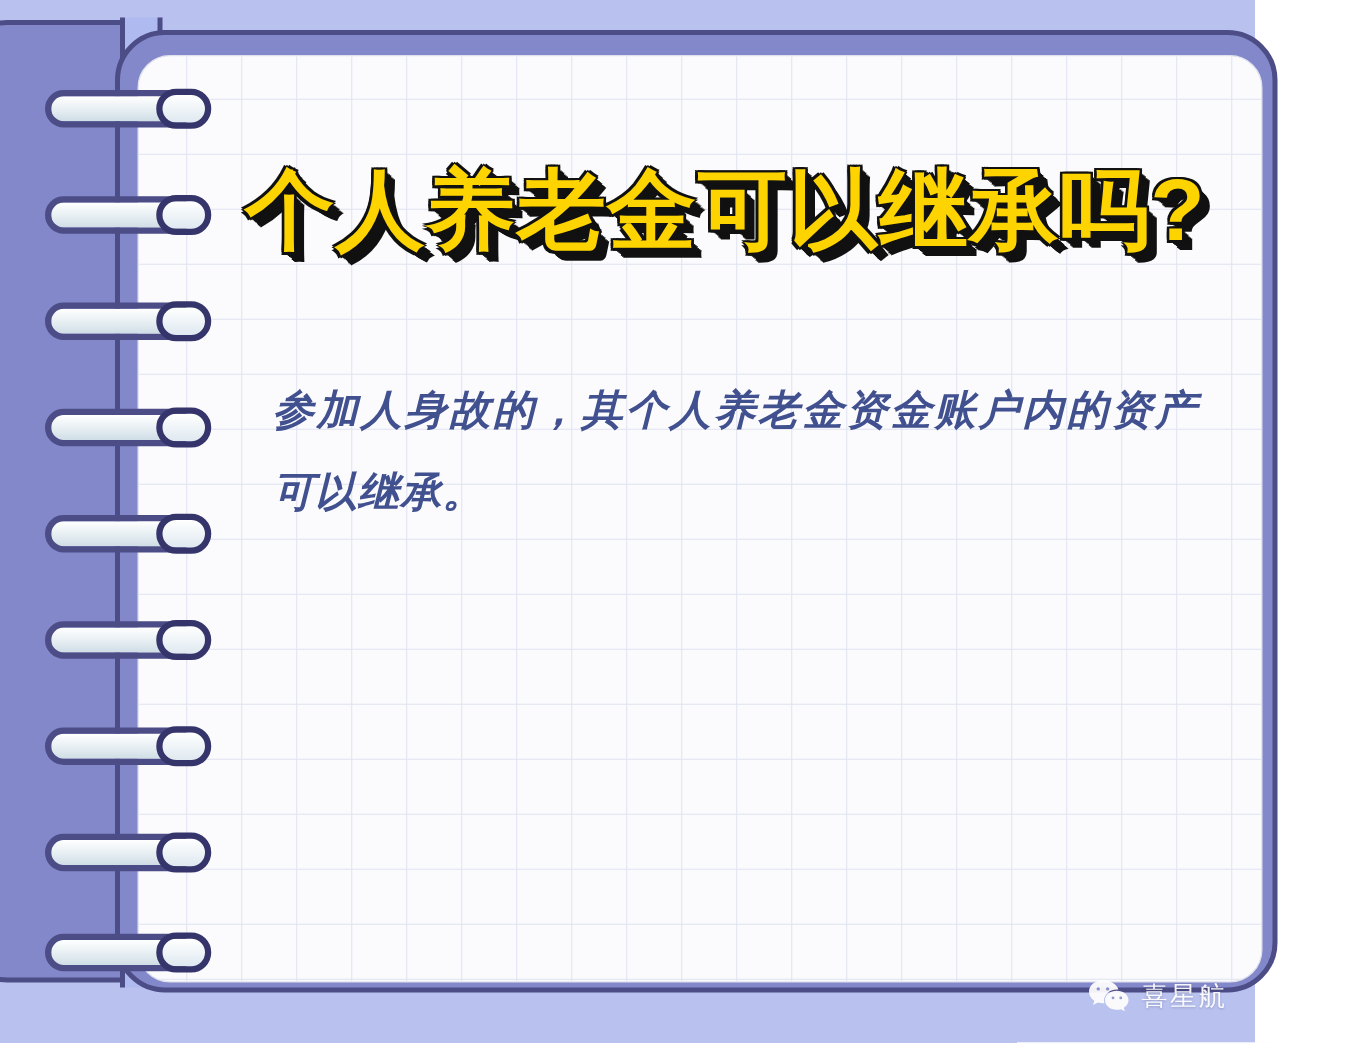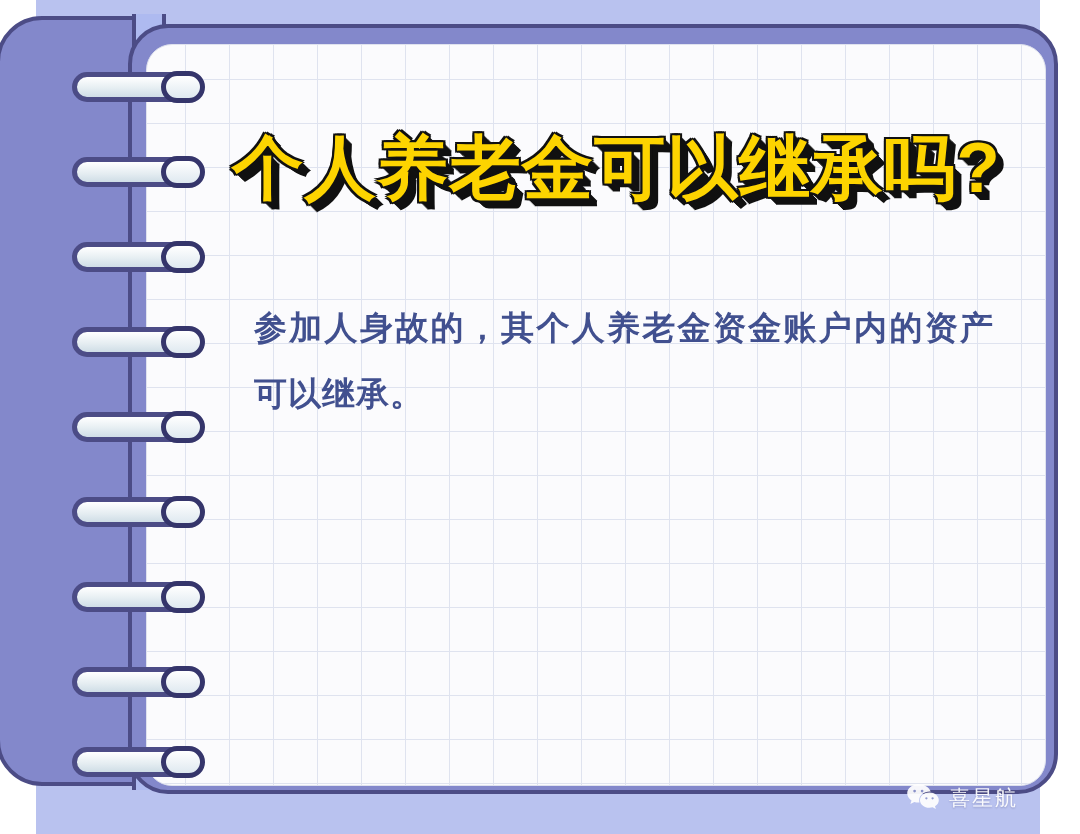--- a/index.html
+++ b/index.html
@@ -10,21 +10,20 @@
     overflow: hidden;
     font-family: "Liberation Sans", "DejaVu Sans", sans-serif;
   }
 
   
   #poster {
     position: relative;
     width: 1004px;
     height: 834px;
     background: #b9c2ef;
-    margin-left: 36px;
   }
 
   
   .cover-back {
     position: absolute;
     left: -40px;
     top: 16px;
     width: 190px;
     height: 770px;
     background: #8388cb;
@@ -125,38 +124,39 @@
     transform-origin: left center;
   }
 
   
   .body-wrap {
     position: absolute;
     left: 218px;
     top: 295px;
     width: 740px;
     z-index: 4;
+    font-style: italic;
   }
   .para {
     color: #41508f;
     font-size: 33px;
     font-weight: bold;
     line-height: 66px;
     letter-spacing: 1px;
     text-align: justify;
   }
   .para + .para { margin-top: 66px; }
 
   
   .watermark {
     position: absolute;
     right: 22px;
     bottom: 22px;
     display: flex;
-    align-items: flex-end;
+    align-items: flex-start;
     gap: 9px;
     z-index: 9;
     opacity: .93;
   }
   .wm-label {
     color: #ffffff;
     font-size: 21px;
     letter-spacing: 2px;
     text-shadow: 0 1px 2px rgba(60,60,110,.35);
   }

